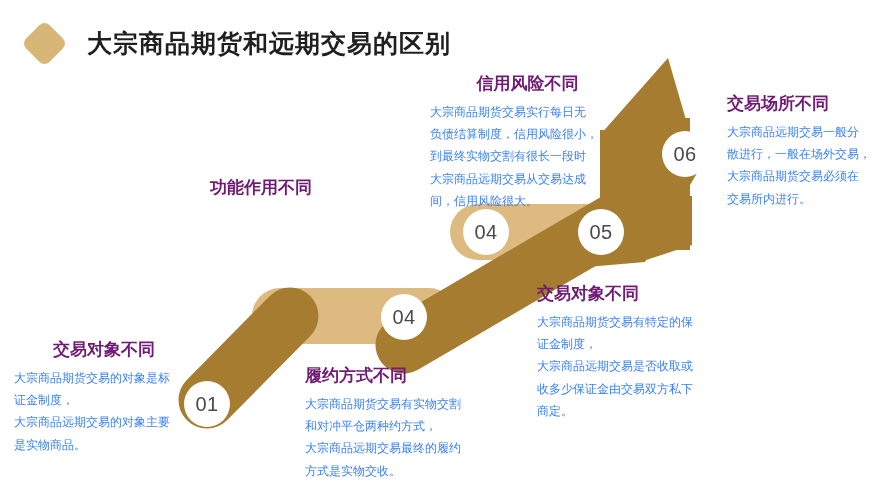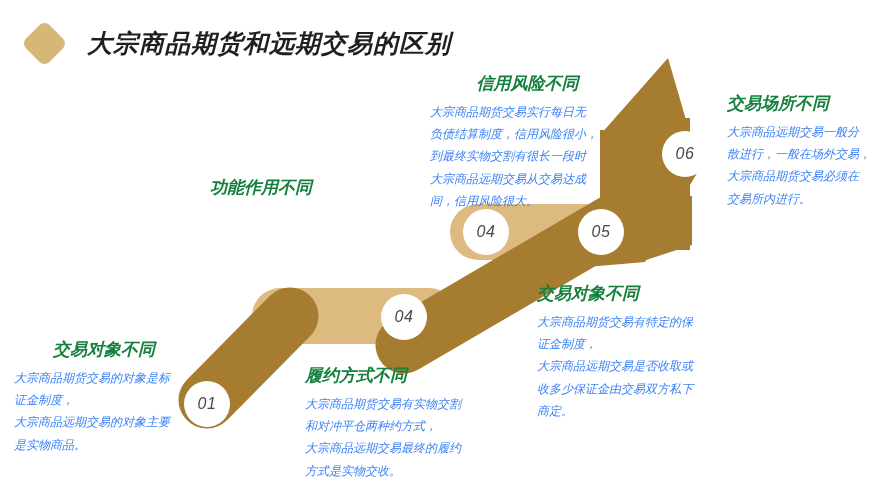--- a/index.html
+++ b/index.html
@@ -8,21 +8,20 @@
     padding: 0;
     background: #ffffff;
   }
   #page {
     position: relative;
     width: 890px;
     height: 500px;
     background: #ffffff;
     overflow: hidden;
     font-family: "Liberation Sans", "DejaVu Sans", sans-serif;
-    font-style: italic;
   }
 
   
   .title-row {
     position: absolute;
     left: 28px;
     top: 18px;
     display: flex;
     align-items: center;
     height: 50px;
@@ -55,33 +54,33 @@
   }
 
   
   .step-num {
     position: absolute;
     width: 46px;
     height: 46px;
     border-radius: 50%;
     background: #ffffff;
     color: #4a4a4a;
-    font-size: 16px;
+    font-size: 20px;
     display: flex;
     align-items: center;
     justify-content: center;
     letter-spacing: 0.5px;
   }
 
   
   .block { position: absolute; }
   .block .head {
     font-size: 17px;
     font-weight: bold;
-    color: #15803d;
+    color: #701a75;
     margin: 0 0 6px 0;
     white-space: nowrap;
   }
   .block .body {
     font-size: 12px;
     color: #3b82f6;
     line-height: 1.85;
     margin: 0;
   }
   .block .body span { display: block; white-space: nowrap; }

